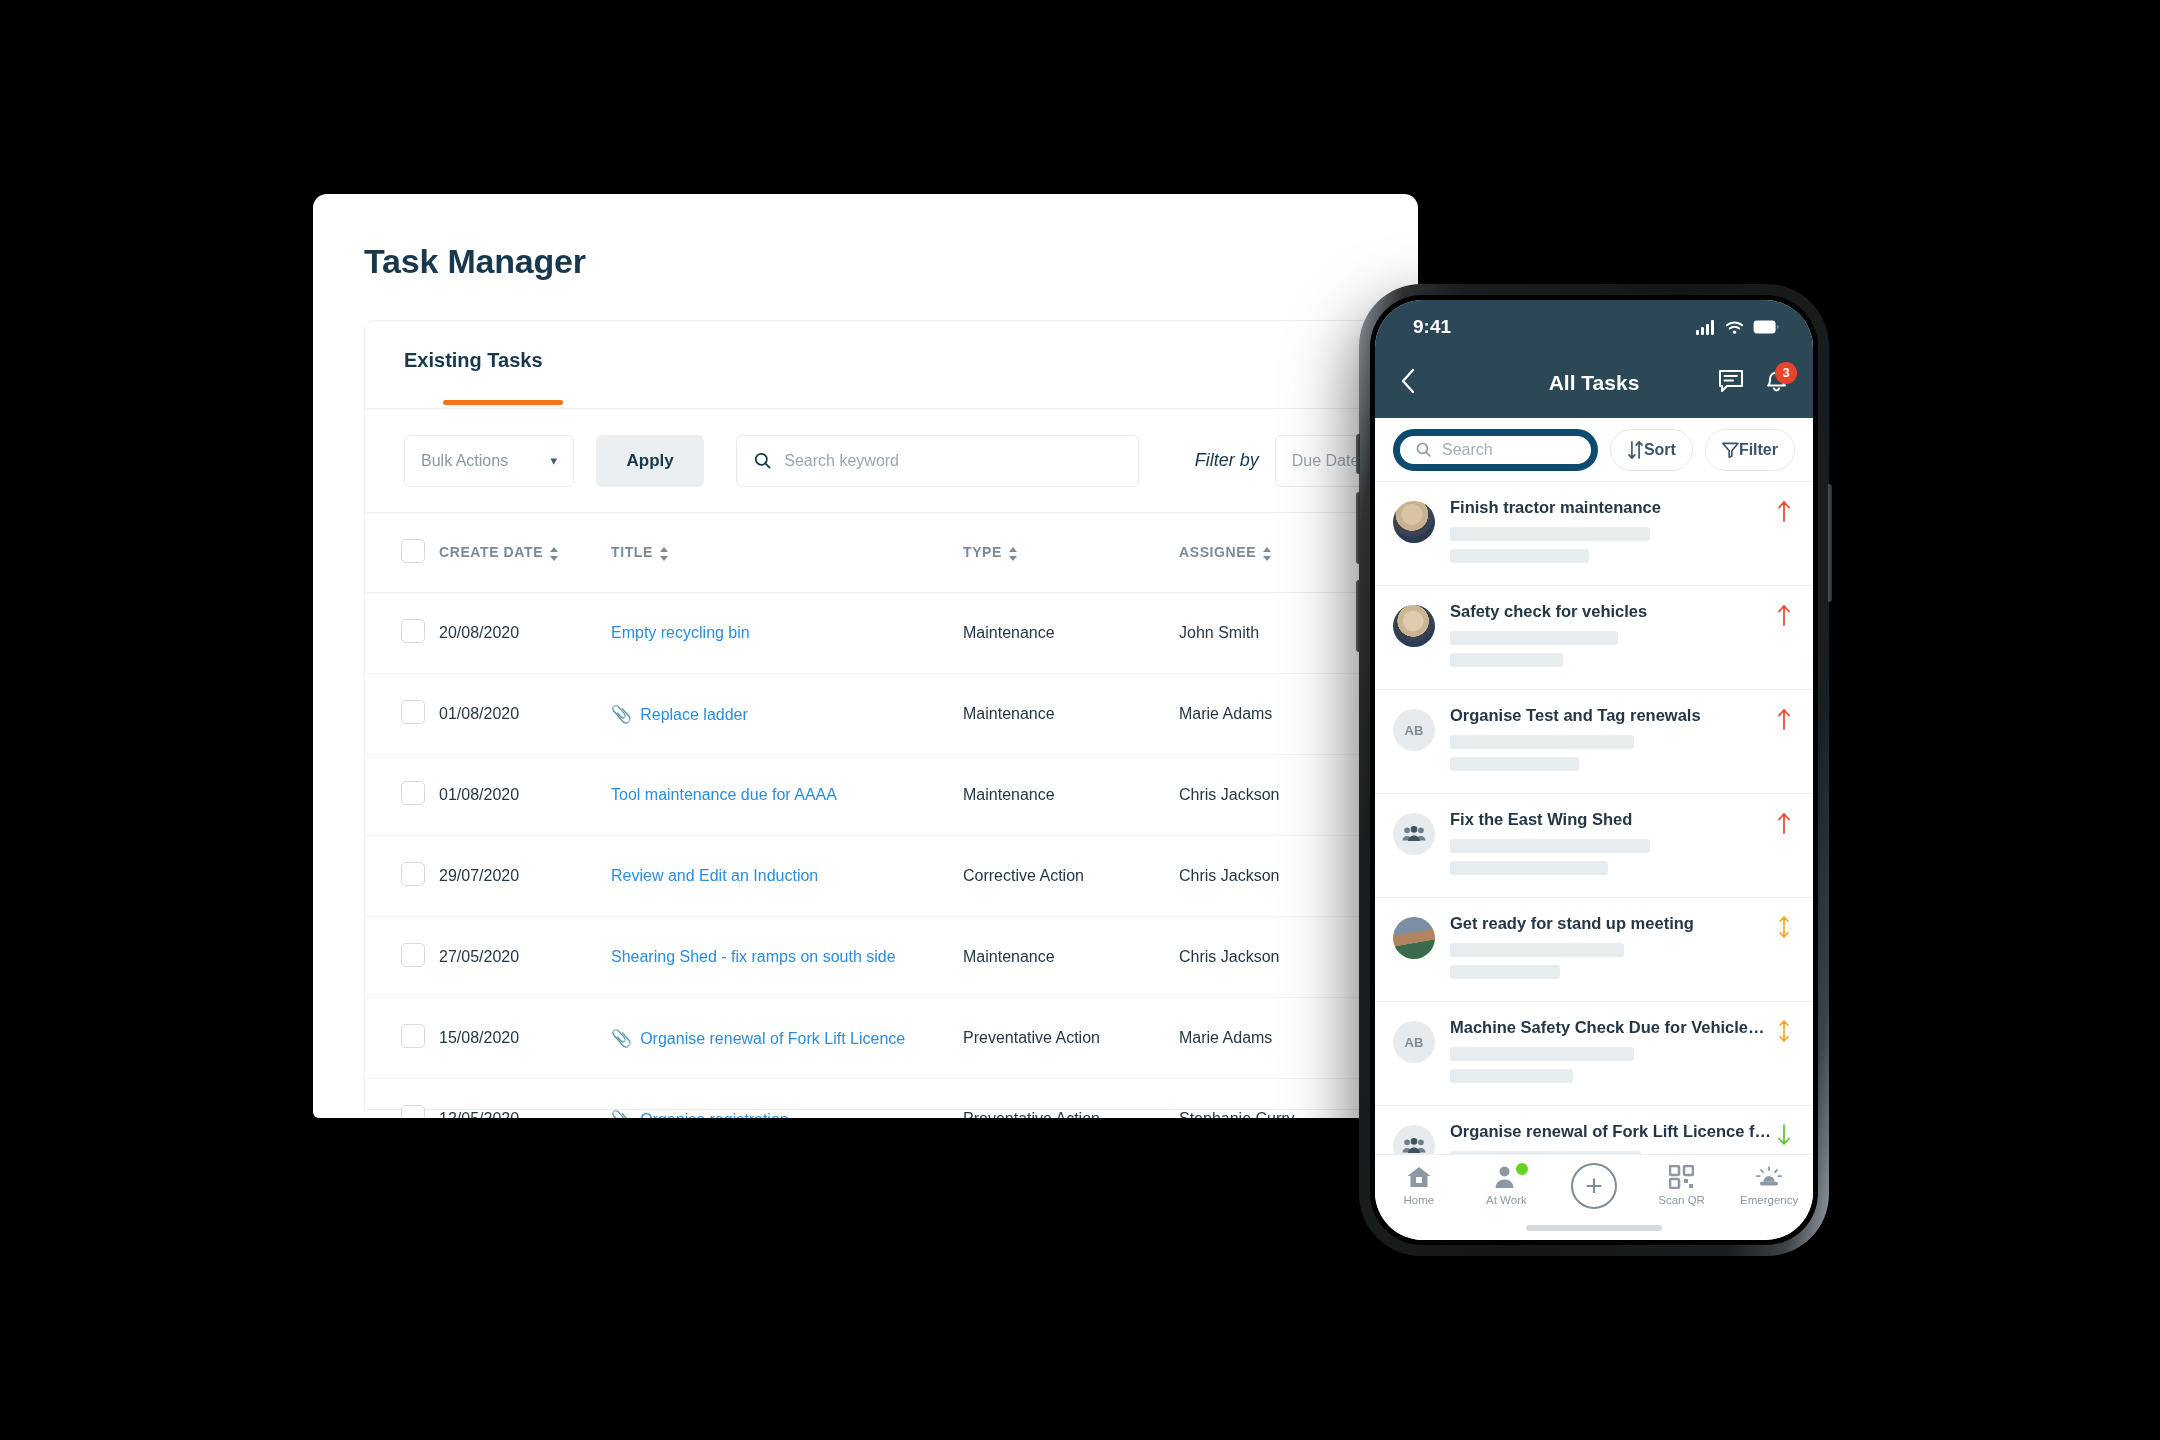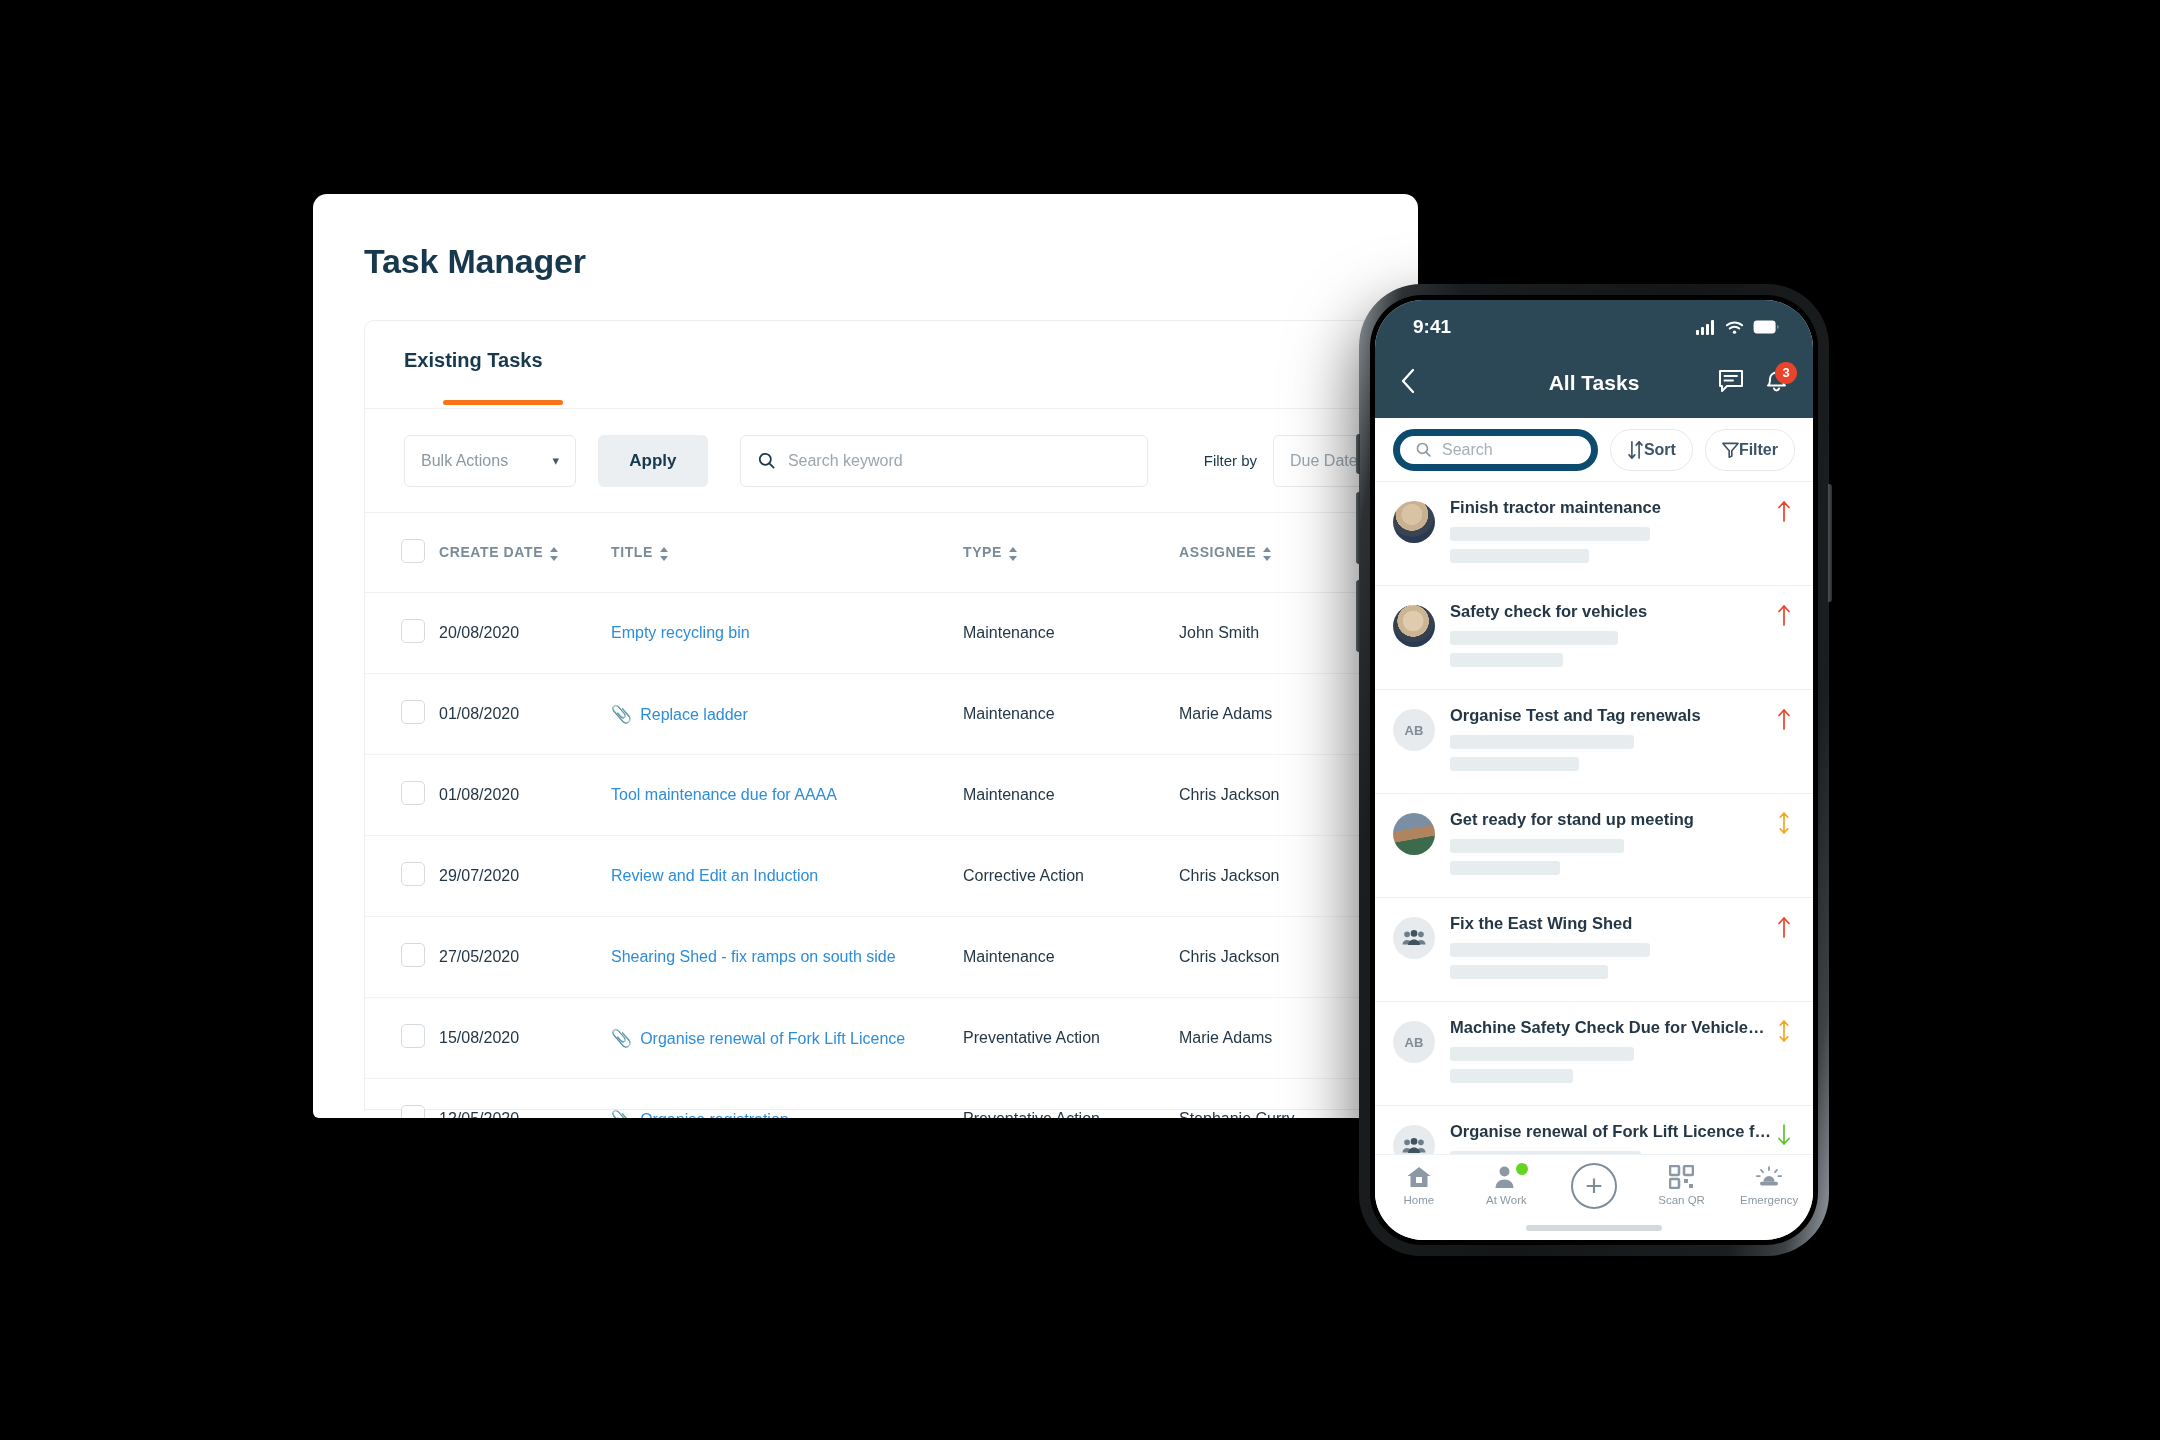--- a/index.html
+++ b/index.html
@@ -74,21 +74,21 @@
   .search-box {
     margin-left: 32px;
     width: 408px; height: 52px;
     border: 1px solid #e6eaed; border-radius: 6px;
     background: #fff;
     display: flex; align-items: center; padding: 0 16px;
     cursor: text;
   }
   .search-box .ph { margin-left: 12px; font-size: 16px; color: #9aa6b0; }
   .filter-label {
-    margin-left: 56px; font-size: 15px; color: #17384d; white-space: nowrap;
+    margin-left: 56px; font-size: 18px; color: #17384d; white-space: nowrap; font-style: italic;
   }
   .filter-select {
     margin-left: 16px;
     width: 150px; height: 52px;
     border: 1px solid #e6eaed; border-radius: 6px; background: #fff;
     display: flex; align-items: center; padding: 0 16px;
     font-size: 16px; color: #9aa6b0;
     cursor: pointer;
   }
 
@@ -483,75 +483,75 @@
               <div class="t-body">
                 <div class="t-title">Organise Test and Tag renewals</div>
                 <div class="skel" style="width:57%"></div>
                 <div class="skel" style="width:40%"></div>
               </div>
               <div class="prio"><svg width="14" height="22" viewBox="0 0 14 22">
                   <path d="M7 21V2M7 2L2 7.5M7 2l5 5.5" stroke="#e8442b" stroke-width="1.7" fill="none" stroke-linecap="round" stroke-linejoin="round"></path>
                 </svg></div>
             </div>
             <div class="task-item">
+              <div class="avatar">
+                <svg width="24" height="18" viewBox="0 0 26 18">
+                  <circle cx="5.5" cy="5" r="3.1" fill="#6e7f8c"></circle>
+                  <path d="M0.5 16c0-3 2.4-4.8 5-4.8s5 1.8 5 4.8z" fill="#6e7f8c"></path>
+                  <circle cx="20.5" cy="5" r="3.1" fill="#6e7f8c"></circle>
+                  <path d="M15.5 16c0-3 2.4-4.8 5-4.8s5 1.8 5 4.8z" fill="#6e7f8c"></path>
+                  <circle cx="13" cy="4" r="3.6" fill="#3f5260"></circle>
+                  <path d="M6.6 16.6C6.6 13 9.4 10.6 13 10.6s6.4 2.4 6.4 6z" fill="#3f5260"></path>
+                </svg>
+              </div>
+              <div class="t-body">
+                <div class="t-title">Fix the East Wing Shed</div>
+                <div class="skel" style="width:62%"></div>
+                <div class="skel" style="width:49%"></div>
+              </div>
+              <div class="prio"><svg width="14" height="22" viewBox="0 0 14 22">
+                  <path d="M7 21V2M7 2L2 7.5M7 2l5 5.5" stroke="#e8442b" stroke-width="1.7" fill="none" stroke-linecap="round" stroke-linejoin="round"></path>
+                </svg></div>
+            </div>
+            <div class="task-item">
               <div class="avatar ph3"></div>
               <div class="t-body">
                 <div class="t-title">Get ready for stand up meeting</div>
                 <div class="skel" style="width:54%"></div>
                 <div class="skel" style="width:34%"></div>
+              </div>
+              <div class="prio"><svg width="14" height="22" viewBox="0 0 14 22">
+                  <path d="M7 1v20M7 1L3.2 5.2M7 1l3.8 4.2M7 21l-3.8-4.2M7 21l3.8-4.2" stroke="#f5a623" stroke-width="1.7" fill="none" stroke-linecap="round" stroke-linejoin="round"></path>
+                </svg></div>
+            </div>
+            <div class="task-item">
+              <div class="avatar">
+                <span>AB</span>
+              </div>
+              <div class="t-body">
+                <div class="t-title">Machine Safety Check Due for Vehicles…</div>
+                <div class="skel" style="width:57%"></div>
+                <div class="skel" style="width:38%"></div>
               </div>
               <div class="prio"><svg width="14" height="22" viewBox="0 0 14 22">
                   <path d="M7 1v20M7 1L3.2 5.2M7 1l3.8 4.2M7 21l-3.8-4.2M7 21l3.8-4.2" stroke="#f5a623" stroke-width="1.7" fill="none" stroke-linecap="round" stroke-linejoin="round"></path>
                 </svg></div>
             </div>
             <div class="task-item">
               <div class="avatar">
                 <svg width="24" height="18" viewBox="0 0 26 18">
                   <circle cx="5.5" cy="5" r="3.1" fill="#6e7f8c"></circle>
                   <path d="M0.5 16c0-3 2.4-4.8 5-4.8s5 1.8 5 4.8z" fill="#6e7f8c"></path>
                   <circle cx="20.5" cy="5" r="3.1" fill="#6e7f8c"></circle>
                   <path d="M15.5 16c0-3 2.4-4.8 5-4.8s5 1.8 5 4.8z" fill="#6e7f8c"></path>
                   <circle cx="13" cy="4" r="3.6" fill="#3f5260"></circle>
                   <path d="M6.6 16.6C6.6 13 9.4 10.6 13 10.6s6.4 2.4 6.4 6z" fill="#3f5260"></path>
                 </svg>
               </div>
               <div class="t-body">
-                <div class="t-title">Fix the East Wing Shed</div>
-                <div class="skel" style="width:62%"></div>
-                <div class="skel" style="width:49%"></div>
-              </div>
-              <div class="prio"><svg width="14" height="22" viewBox="0 0 14 22">
-                  <path d="M7 21V2M7 2L2 7.5M7 2l5 5.5" stroke="#e8442b" stroke-width="1.7" fill="none" stroke-linecap="round" stroke-linejoin="round"></path>
-                </svg></div>
-            </div>
-            <div class="task-item">
-              <div class="avatar">
-                <span>AB</span>
-              </div>
-              <div class="t-body">
-                <div class="t-title">Machine Safety Check Due for Vehicles…</div>
-                <div class="skel" style="width:57%"></div>
-                <div class="skel" style="width:38%"></div>
-              </div>
-              <div class="prio"><svg width="14" height="22" viewBox="0 0 14 22">
-                  <path d="M7 1v20M7 1L3.2 5.2M7 1l3.8 4.2M7 21l-3.8-4.2M7 21l3.8-4.2" stroke="#f5a623" stroke-width="1.7" fill="none" stroke-linecap="round" stroke-linejoin="round"></path>
-                </svg></div>
-            </div>
-            <div class="task-item">
-              <div class="avatar">
-                <svg width="24" height="18" viewBox="0 0 26 18">
-                  <circle cx="5.5" cy="5" r="3.1" fill="#6e7f8c"></circle>
-                  <path d="M0.5 16c0-3 2.4-4.8 5-4.8s5 1.8 5 4.8z" fill="#6e7f8c"></path>
-                  <circle cx="20.5" cy="5" r="3.1" fill="#6e7f8c"></circle>
-                  <path d="M15.5 16c0-3 2.4-4.8 5-4.8s5 1.8 5 4.8z" fill="#6e7f8c"></path>
-                  <circle cx="13" cy="4" r="3.6" fill="#3f5260"></circle>
-                  <path d="M6.6 16.6C6.6 13 9.4 10.6 13 10.6s6.4 2.4 6.4 6z" fill="#3f5260"></path>
-                </svg>
-              </div>
-              <div class="t-body">
                 <div class="t-title">Organise renewal of Fork Lift Licence for…</div>
                 <div class="skel" style="width:59%"></div>
               </div>
               <div class="prio"><svg width="14" height="22" viewBox="0 0 14 22">
                   <path d="M7 1v19M7 20l-5-5.5M7 20l5-5.5" stroke="#5ec12e" stroke-width="1.7" fill="none" stroke-linecap="round" stroke-linejoin="round"></path>
                 </svg></div>
             </div>
           </div>
 
         <div class="tabbar" id="mobile-tabbar">

